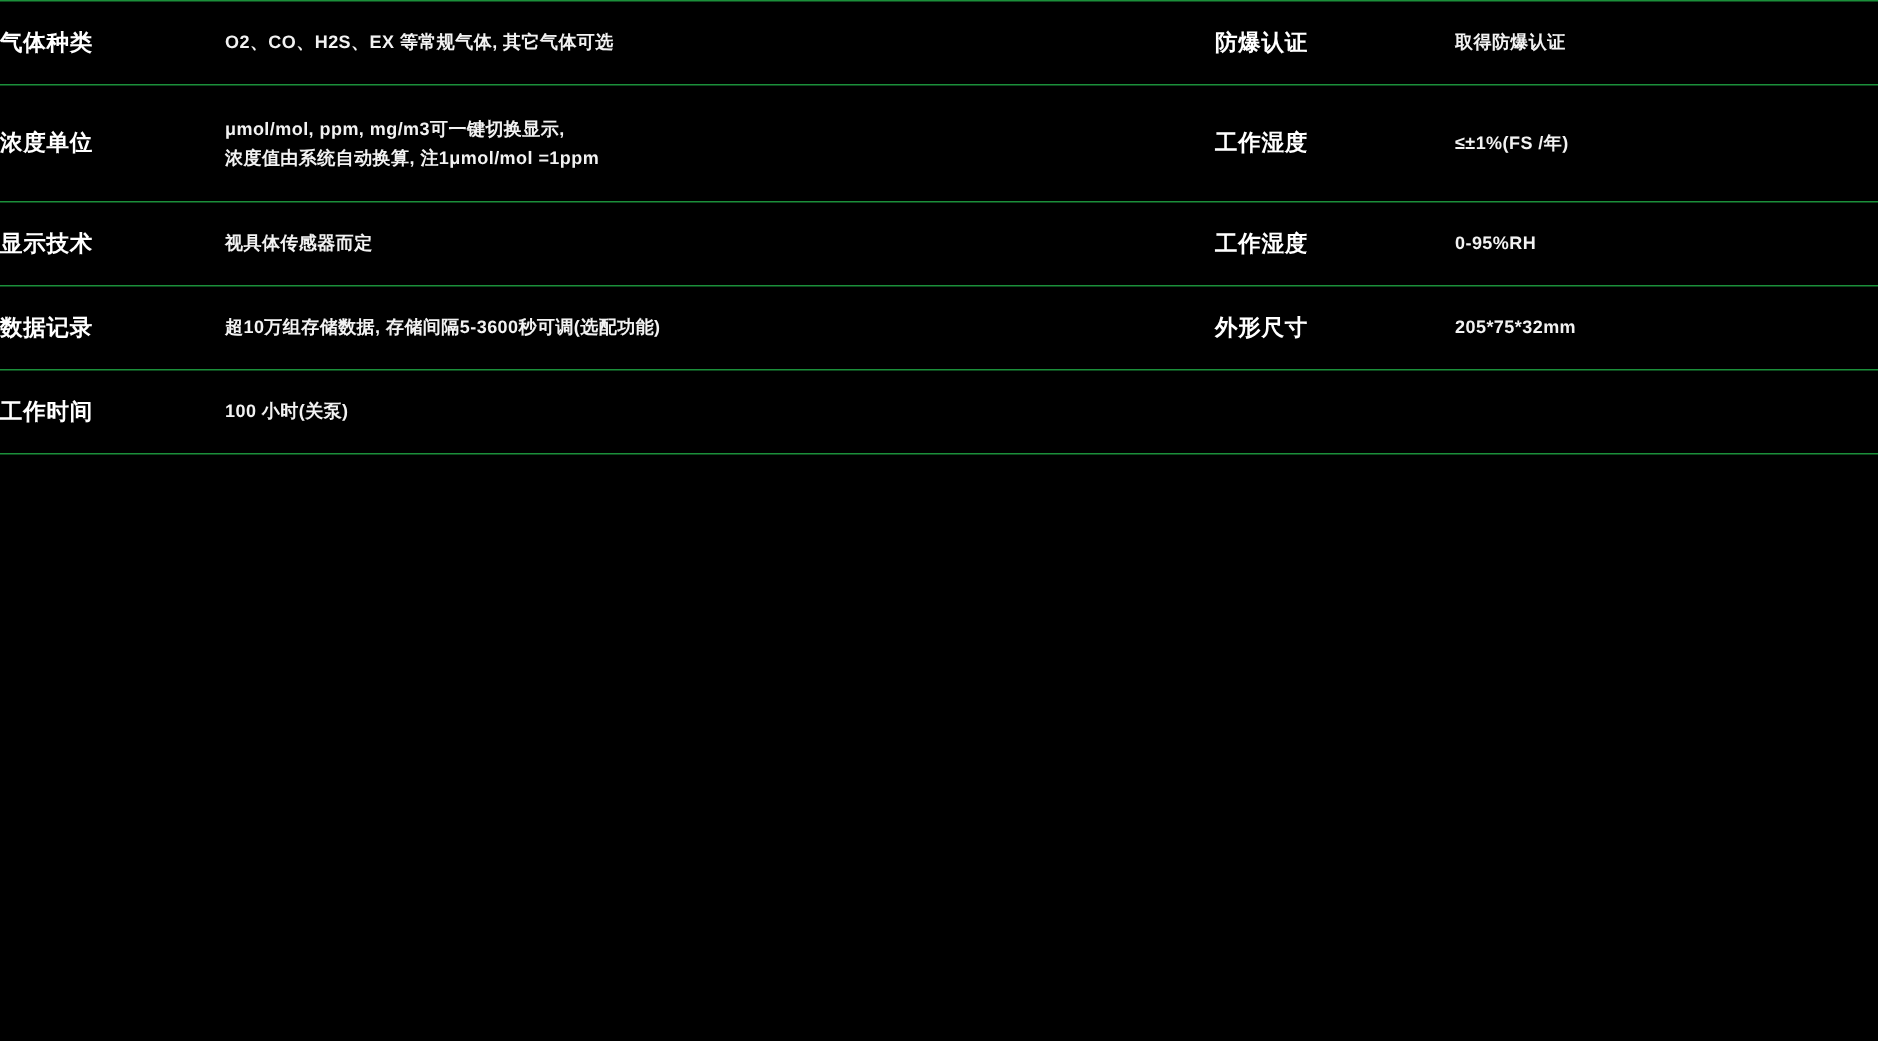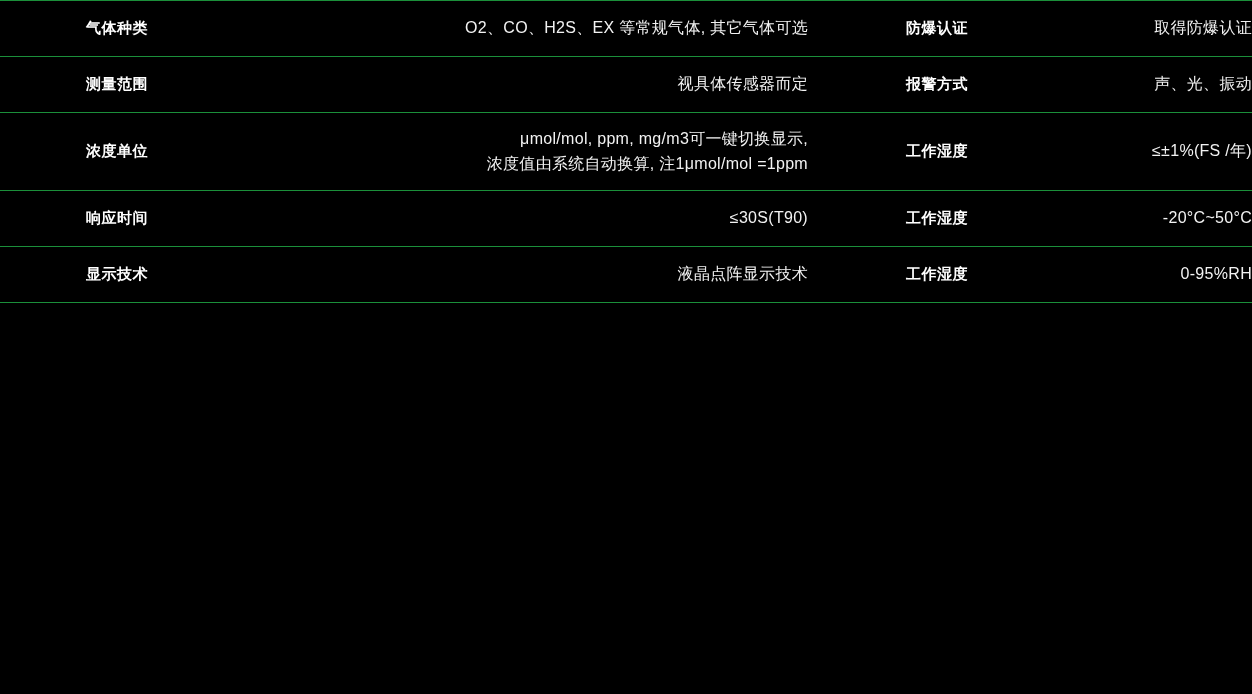--- a/index.html
+++ b/index.html
@@ -32,42 +32,42 @@
     box-sizing: border-box;
   }
   td.label {
     font-size: 15px;
     font-weight: bold;
     color: #ffffff;
     letter-spacing: 0.5px;
     padding-left: 2px;
   }
   td.value {
-    font-size: 16px;
-    font-weight: normal;
+    font-size: 12px;
+    font-weight: bold;
     color: #f2f2f2;
     letter-spacing: 0.3px;
     line-height: 1.55;
   }
   
   col.c1 { width: 148px; }
   col.c2 { width: 660px; }
   col.c3 { width: 160px; }
   col.c4 { width: 284px; }
 
   td.col-left-label  { padding-left: 0px; }
   td.col-left-value  { padding-left: 2px; }
   td.col-right-label { padding-left: 2px; }
   td.col-right-value { padding-left: 2px; }
 
   tr.tall td { height: 78px; }
   tr.last td { height: 56px; }
 
   .multiline { white-space: pre-line; margin-top: 48px; }
-  .wrap { position: relative; text-align: right; }
+  .wrap { position: relative; }
 </style>
 </head>
 <body>
 
 <div class="wrap">
 <table class="spec-table">
   <colgroup>
     <col class="c1">
         <col class="c2">
         <col class="c3">
@@ -76,50 +76,50 @@
   <tbody>
 
     <tr class="top-rule">
       <td class="label col-left-label">气体种类</td>
       <td class="value col-left-value">O2、CO、H2S、EX 等常规气体, 其它气体可选</td>
       <td class="label col-right-label">防爆认证</td>
       <td class="value col-right-value">取得防爆认证</td>
     </tr>
 
 
-    <tr>
-      <td class="label col-left-label">测量范围</td>
-      <td class="value col-left-value">视具体传感器而定</td>
-      <td class="label col-right-label">报警方式</td>
-      <td class="value col-right-value">声、光、振动</td>
-    </tr>
 
 
 
 
     <tr class="tall">
       <td class="label col-left-label">浓度单位</td>
       <td class="value col-left-value multiline">μmol/mol, ppm, mg/m3可一键切换显示,
 浓度值由系统自动换算, 注1μmol/mol =1ppm</td>
       <td class="label col-right-label">工作湿度</td>
       <td class="value col-right-value">≤±1%(FS /年)</td>
     </tr>
 
-    <tr>
-      <td class="label col-left-label">响应时间</td>
-      <td class="value col-left-value">≤30S(T90)</td>
-      <td class="label col-right-label">工作湿度</td>
-      <td class="value col-right-value">-20°C~50°C</td>
-    </tr>
 
     <tr>
       <td class="label col-left-label">显示技术</td>
-      <td class="value col-left-value">液晶点阵显示技术</td>
+      <td class="value col-left-value">视具体传感器而定</td>
       <td class="label col-right-label">工作湿度</td>
       <td class="value col-right-value">0-95%RH</td>
     </tr>
 
+    <tr>
+      <td class="label col-left-label">数据记录</td>
+      <td class="value col-left-value">超10万组存储数据, 存储间隔5-3600秒可调(选配功能)</td>
+      <td class="label col-right-label">外形尺寸</td>
+      <td class="value col-right-value">205*75*32mm</td>
+    </tr>
 
 
+    <tr class="last">
+      <td class="label col-left-label">工作时间</td>
+      <td class="value col-left-value">100 小时(关泵)</td>
+      <td class="label col-right-label"></td>
+      <td class="value col-right-value"></td>
+    </tr>
 
   </tbody>
 </table>
 </div>
 
 </body></html>

